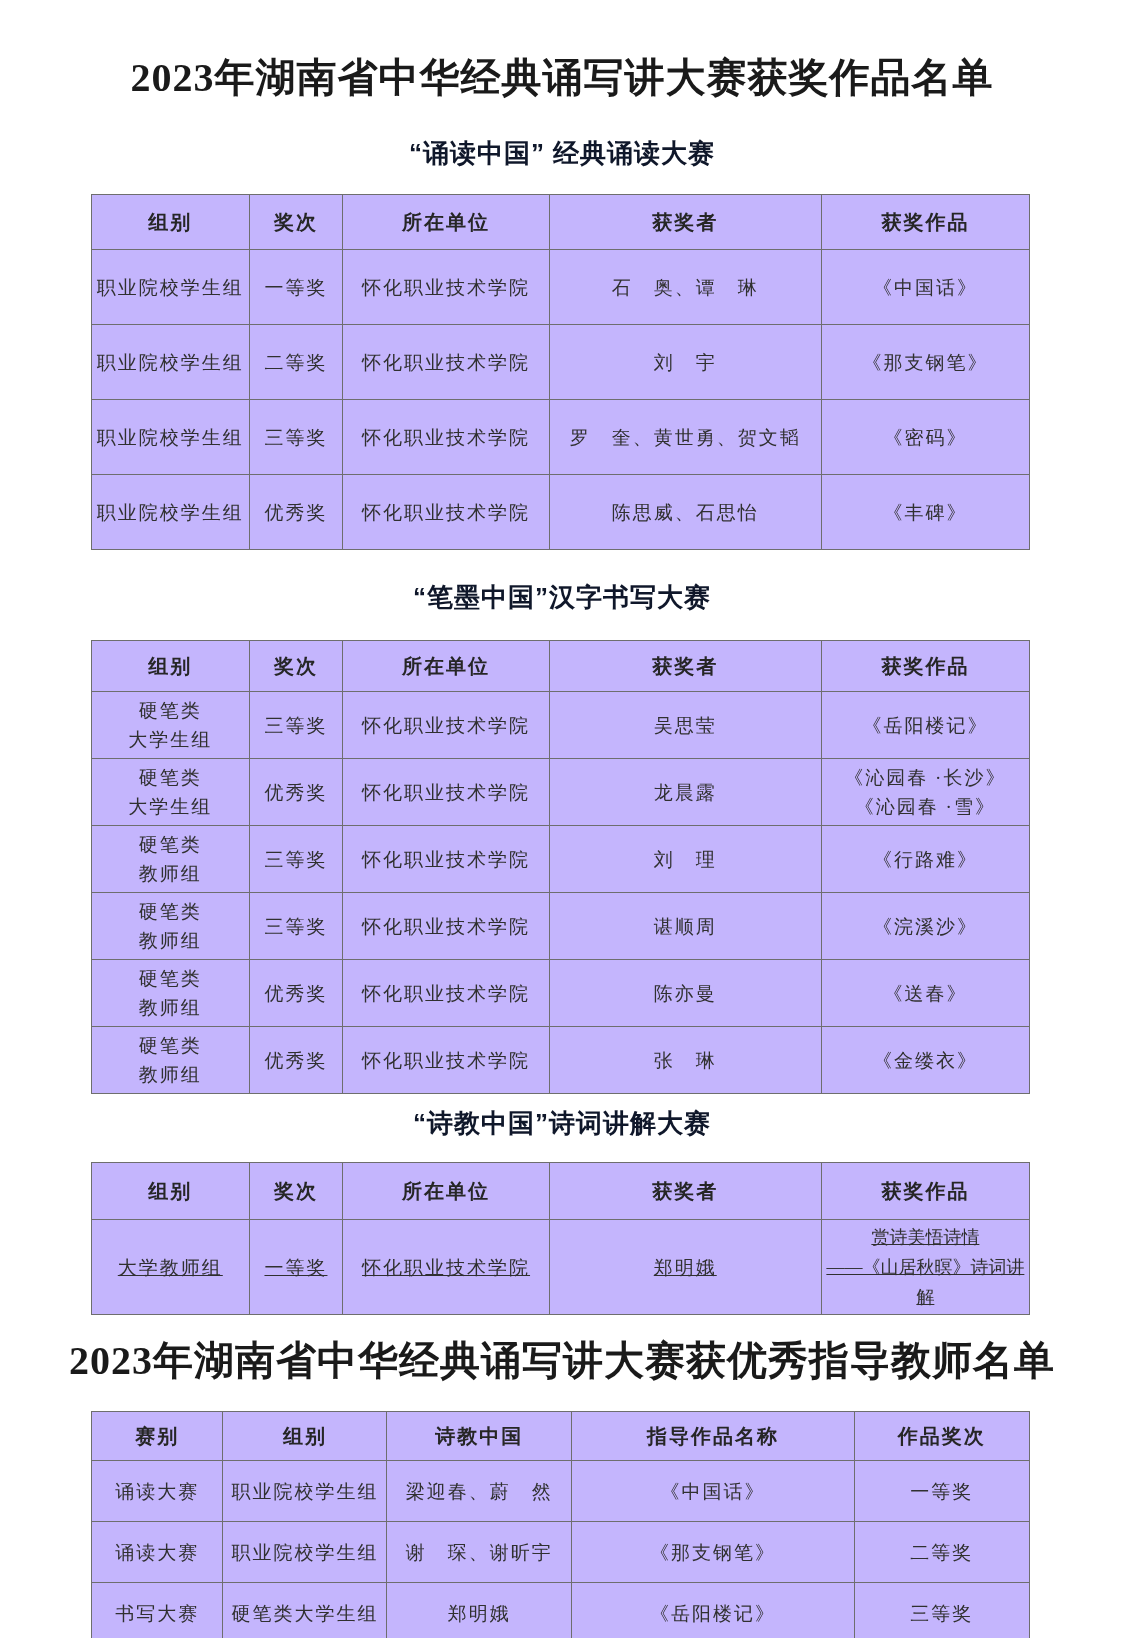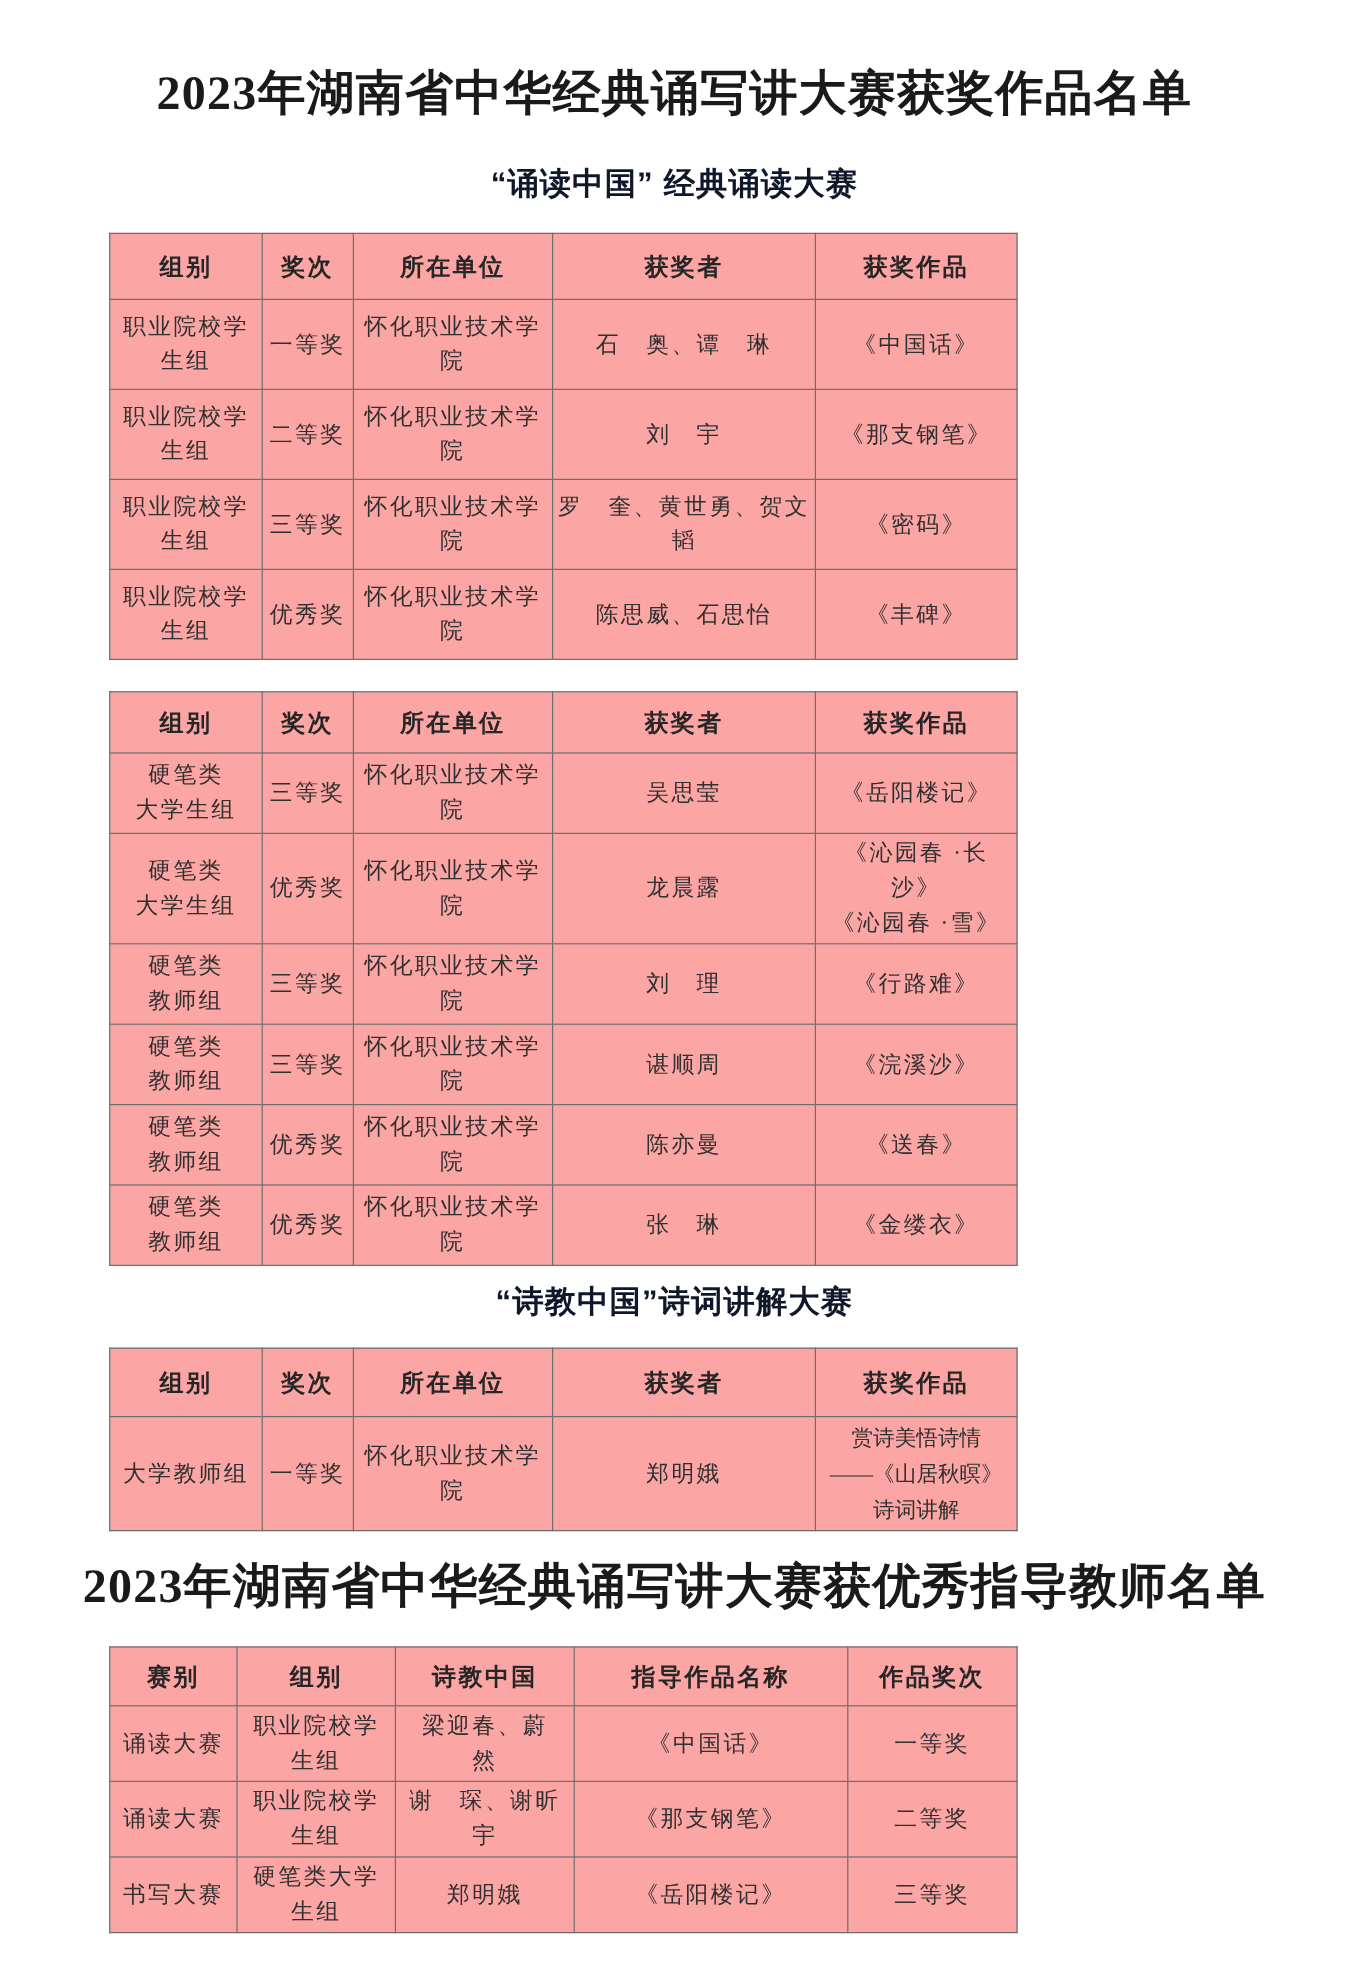--- a/index.html
+++ b/index.html
@@ -46,24 +46,24 @@
     font-weight: bold;
     color: #0f172a;
     letter-spacing: 1px;
     font-family: "Liberation Sans", "DejaVu Sans", sans-serif;
   }
   .section-heading.s2 { margin-top: 30px; }
   .section-heading.s3 { margin-top: 12px; }
   table.doc-table {
     border-collapse: collapse;
     table-layout: fixed;
-    width: 757px;
+    width: 939px;
     margin-left: 91px;
     margin-top: 24px;
-    background: #fca5a5;
+    background: #c4b5fd;
   }
   table.doc-table th,
   table.doc-table td {
     border: 1px solid #6e6e6e;
     text-align: center;
     vertical-align: middle;
     padding: 2px 4px;
     white-space: pre-line;
     overflow: hidden;
   }
@@ -82,21 +82,21 @@
   }
   
   #tbl-recite       { margin-top: 24px; }
   #tbl-recite th    { height: 50px; }
   #tbl-recite td    { height: 70px; }
   #tbl-write        { margin-top: 26px; }
   #tbl-write th     { height: 46px; }
   #tbl-write td     { height: 62px; }
   #tbl-poetry       { margin-top: 22px; }
   #tbl-poetry th    { height: 52px; }
-  #tbl-poetry td    { height: 86px; }
+  #tbl-poetry td    { height: 86px; text-decoration: underline; }
   #tbl-poetry td:last-child { font-size: 18px; letter-spacing: 0; line-height: 30px; }
   #tbl-teachers     { margin-top: 28px; }
   #tbl-teachers th  { height: 44px; }
   #tbl-teachers td  { height: 56px; }
 </style>
 </head>
 <body>
 
 <div class="page">
 
@@ -146,20 +146,21 @@
         <tr>
           <td>职业院校学生组</td>
           <td>优秀奖</td>
           <td>怀化职业技术学院</td>
           <td>陈思威、石思怡</td>
           <td>《丰碑》</td>
         </tr>
       </tbody>
     </table>
 
+  <h2 class="section-heading s2">“笔墨中国”汉字书写大赛</h2>
 
   <table id="tbl-write" class="doc-table">
       <colgroup>
         <col style="width: 16.8%;">
         <col style="width: 10%;">
         <col style="width: 22%;">
         <col style="width: 29%;">
         <col style="width: 22.2%;">
       </colgroup>
       <thead>

